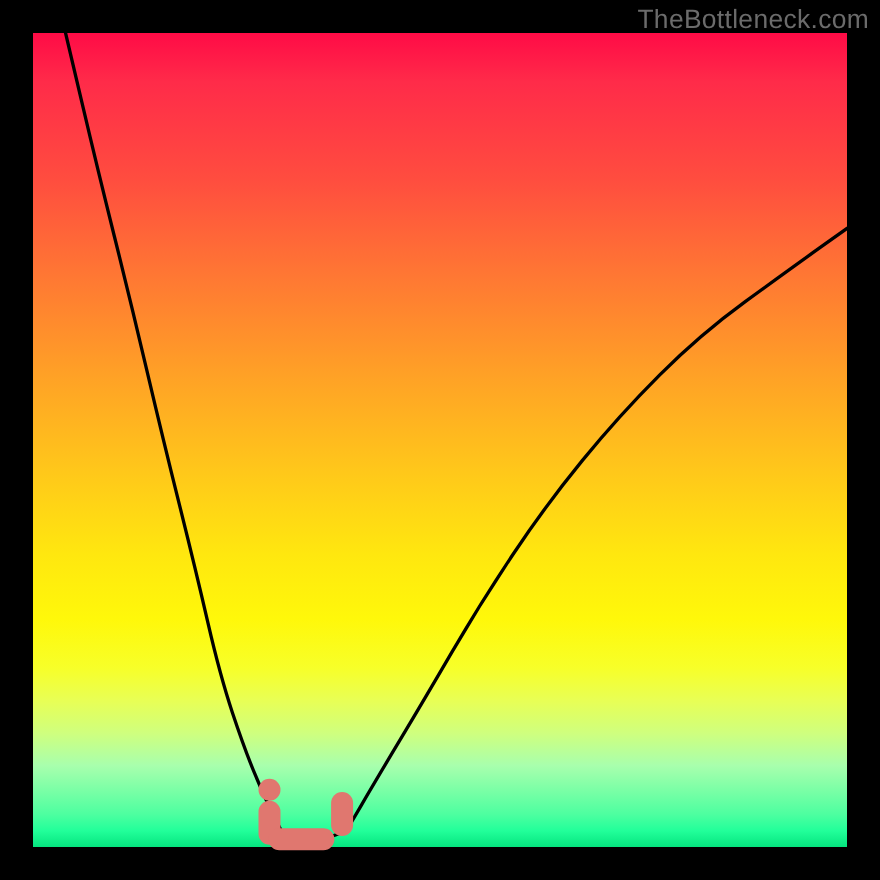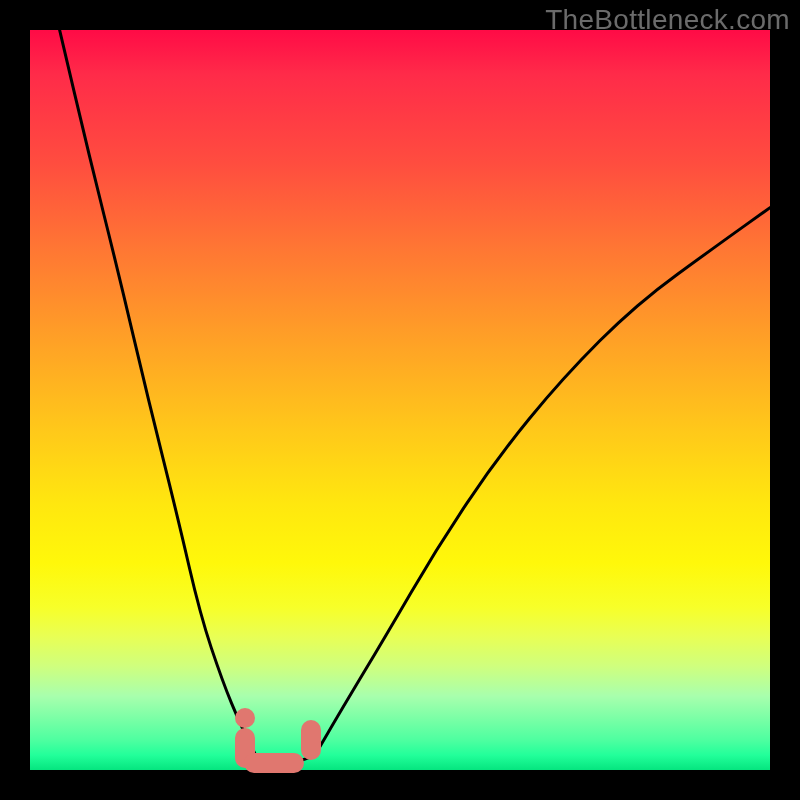--- a/index.html
+++ b/index.html
@@ -32,21 +32,21 @@
   .curve-svg { position: absolute; left: 0; top: 0; width: 740px; height: 740px; }
   .marker { position: absolute; background: #e0776f; border-radius: 10px; }
   .marker.dot { width: 20px; height: 20px; border-radius: 50%; }
   .marker.bar { width: 20px; height: 40px; }
   .marker.flat { width: 60px; height: 20px; }
   .watermark {
     position: absolute;
     top: 4px;
     right: 10px;
     color: #6b6b6b;
-    font-size: 28px;
+    font-size: 24px;
     font-weight: 400;
     letter-spacing: 0.3px;
     z-index: 10;
   }
 </style>
 </head>
 <body>
 
 <div class="stage">
   <div class="watermark">TheBottleneck.com</div>

